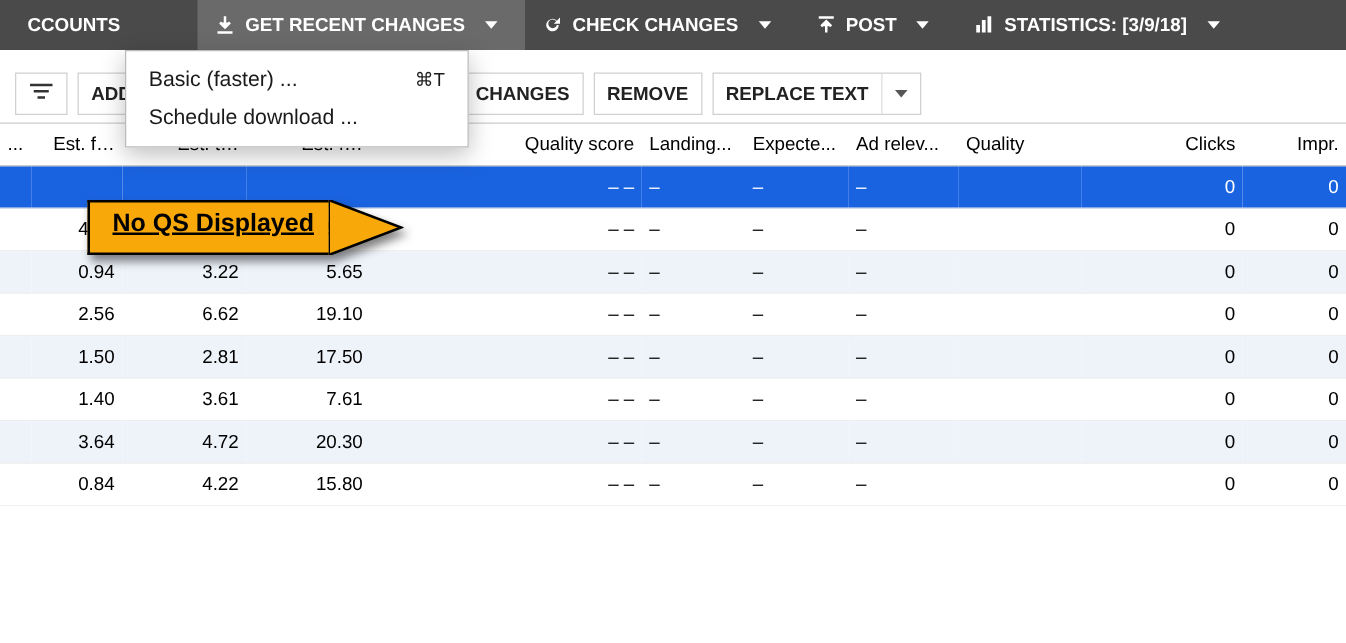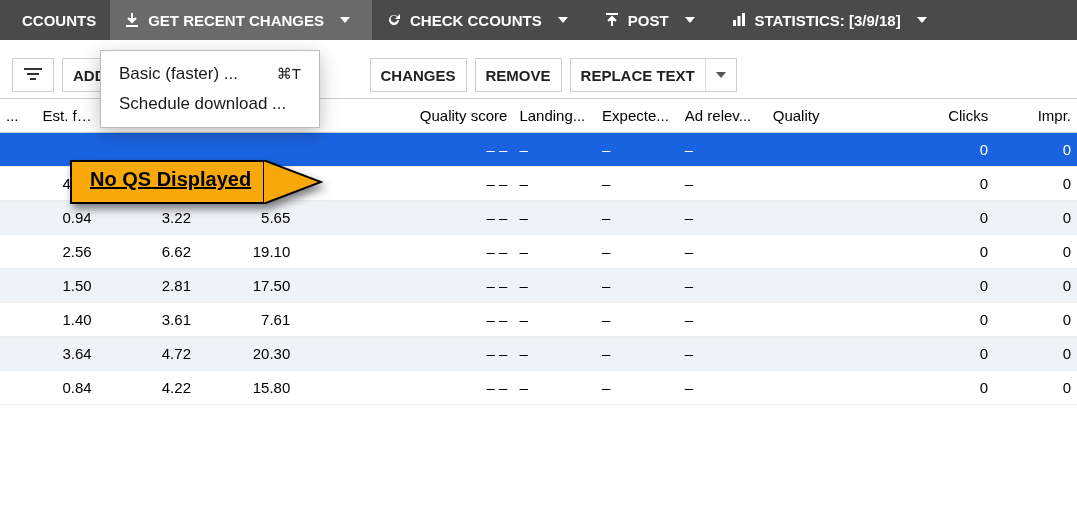--- a/index.html
+++ b/index.html
@@ -25,40 +25,41 @@
   .topbar .tbitem {
     display: flex;
     align-items: center;
     height: 100%;
     padding: 0 14px;
     gap: 8px;
     white-space: nowrap;
   }
   .topbar .tbitem.open {
     background: #6a6a6a;
+    margin-left: 48px;
   }
   .topbar .tbitem .drop {
     display: flex;
     align-items: center;
     padding: 0 8px;
     height: 100%;
   }
   .topbar svg { display: block; }
   .tri-down {
     width: 0; height: 0;
     border-left: 5px solid transparent;
     border-right: 5px solid transparent;
     border-top: 6px solid #fff;
   }
   
   .dropdown {
     position: absolute;
     left: 100px;
-    top: 50px;
-    width: 220px;
+    top: 40px;
+    width: 275px;
     background: #fff;
     border: 1px solid #bbb;
     box-shadow: 0 6px 18px rgba(0,0,0,0.25);
     z-index: 20;
     padding: 8px 0;
     font-size: 17px;
     color: #1a1a1a;
     text-align: center;
   }
   .dropdown .menuitem {
@@ -191,21 +192,21 @@
         <span class="tri-down"></span>
       </span>
   </div>
 
   <div class="tbitem">
     <span>
       <svg width="16" height="16" viewBox="0 0 16 16">
           <path d="M13 8a5 5 0 1 1-1.5-3.5L14 2v5H9l2-2A3.5 3.5 0 1 0 11.5 8z" fill="#fff"></path>
         </svg>
     </span>
-    <span>CHECK CCOUNTS</span>
+    <span>CHECK CHANGES</span>
     <span class="drop">
         <span class="tri-down"></span>
       </span>
   </div>
 
   <div class="tbitem">
     <span>
       <svg width="16" height="16" viewBox="0 0 16 16">
           <path fill="#fff" d="M8 14V6M4 9l4-4 4 4" stroke="#fff" stroke-width="2"></path>
           <rect x="2" y="1" width="12" height="2" fill="#fff"></rect>

